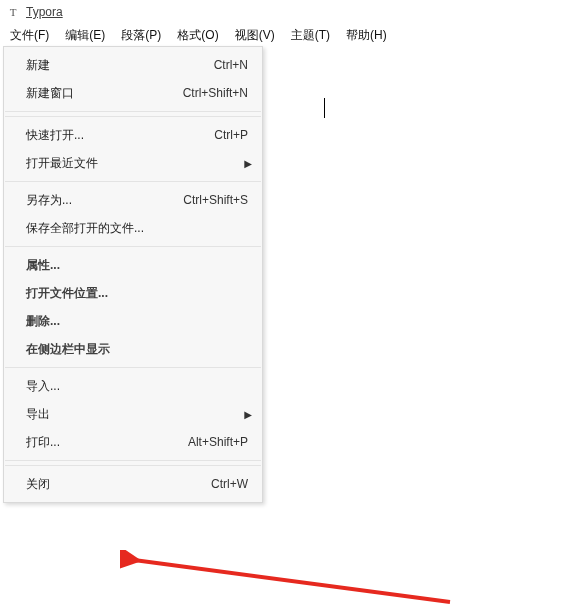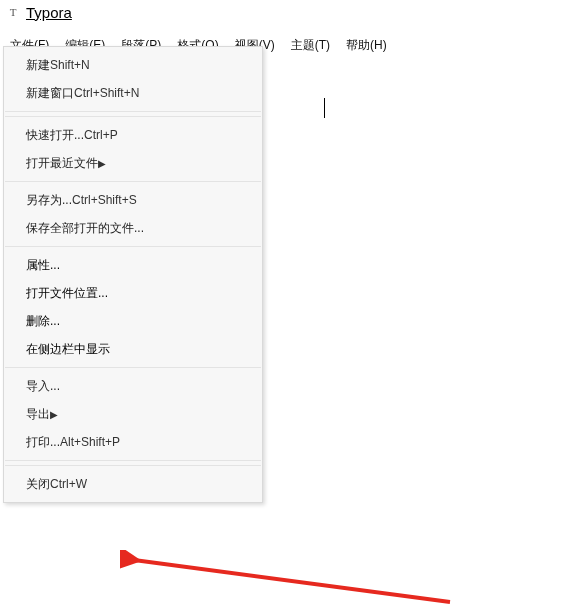--- a/index.html
+++ b/index.html
@@ -23,28 +23,27 @@
     .titlebar-icon {
       width: 14px;
       height: 14px;
       display: flex;
       align-items: center;
       justify-content: center;
       font-family: serif;
       font-size: 11px;
       color: #555;
     }
-    .titlebar-text { color: #000000; font-size: 15px; text-decoration: underline; }
+    .titlebar-text { color: #404040; font-size: 12px; text-decoration: underline; }
     .menubar {
       height: 22px;
       display: flex;
       align-items: center;
       padding-left: 2px;
       gap: 0;
-      margin-top: 10px;
     }
     .menubar-item {
       padding: 3px 8px;
       color: #111;
       cursor: default;
       font-size: 12px;
     }
     .menubar-item.active { background: #fff; }
     .dropdown {
       position: absolute;
@@ -52,27 +51,28 @@
       top: 46px;
       width: 260px;
       background: #f7f7f7;
       border: 1px solid #d9d9d9;
       box-shadow: 2px 2px 4px rgba(0,0,0,0.15);
       padding: 4px 0;
     }
     .menu-item {
       display: flex;
       align-items: center;
+      justify-content: space-between;
       height: 28px;
       padding: 0 14px 0 22px;
       color: #222;
       cursor: default;
       position: relative;
     }
-    .menu-item.disabled { color: #000000; }
+    .menu-item.disabled { color: #404040; font-weight: bold; }
     .menu-label { font-size: 12px; }
     .menu-shortcut { font-size: 12px; color: #333; }
     .menu-item.disabled .menu-shortcut { color: #999; }
     .menu-chevron {
       font-size: 10px;
       color: #333;
       margin-right: -4px;
     }
     .sep {
       height: 1px;
@@ -116,21 +116,21 @@
   <div class="menubar-item">段落(P)</div>
   <div class="menubar-item">格式(O)</div>
   <div class="menubar-item">视图(V)</div>
   <div class="menubar-item">主题(T)</div>
   <div class="menubar-item">帮助(H)</div>
 </div>
 
 <div class="dropdown">
   <div class="menu-item">
     <span class="menu-label">新建</span>
-    <span class="menu-shortcut">Shift+N</span>
+    <span class="menu-shortcut">Ctrl+N</span>
   </div>
   <div class="menu-item">
     <span class="menu-label">新建窗口</span>
     <span class="menu-shortcut">Ctrl+Shift+N</span>
   </div>
   <div class="sep"></div>
   <div class="sep"></div>
   <div class="menu-item">
     <span class="menu-label">快速打开...</span>
     <span class="menu-shortcut">Ctrl+P</span>

